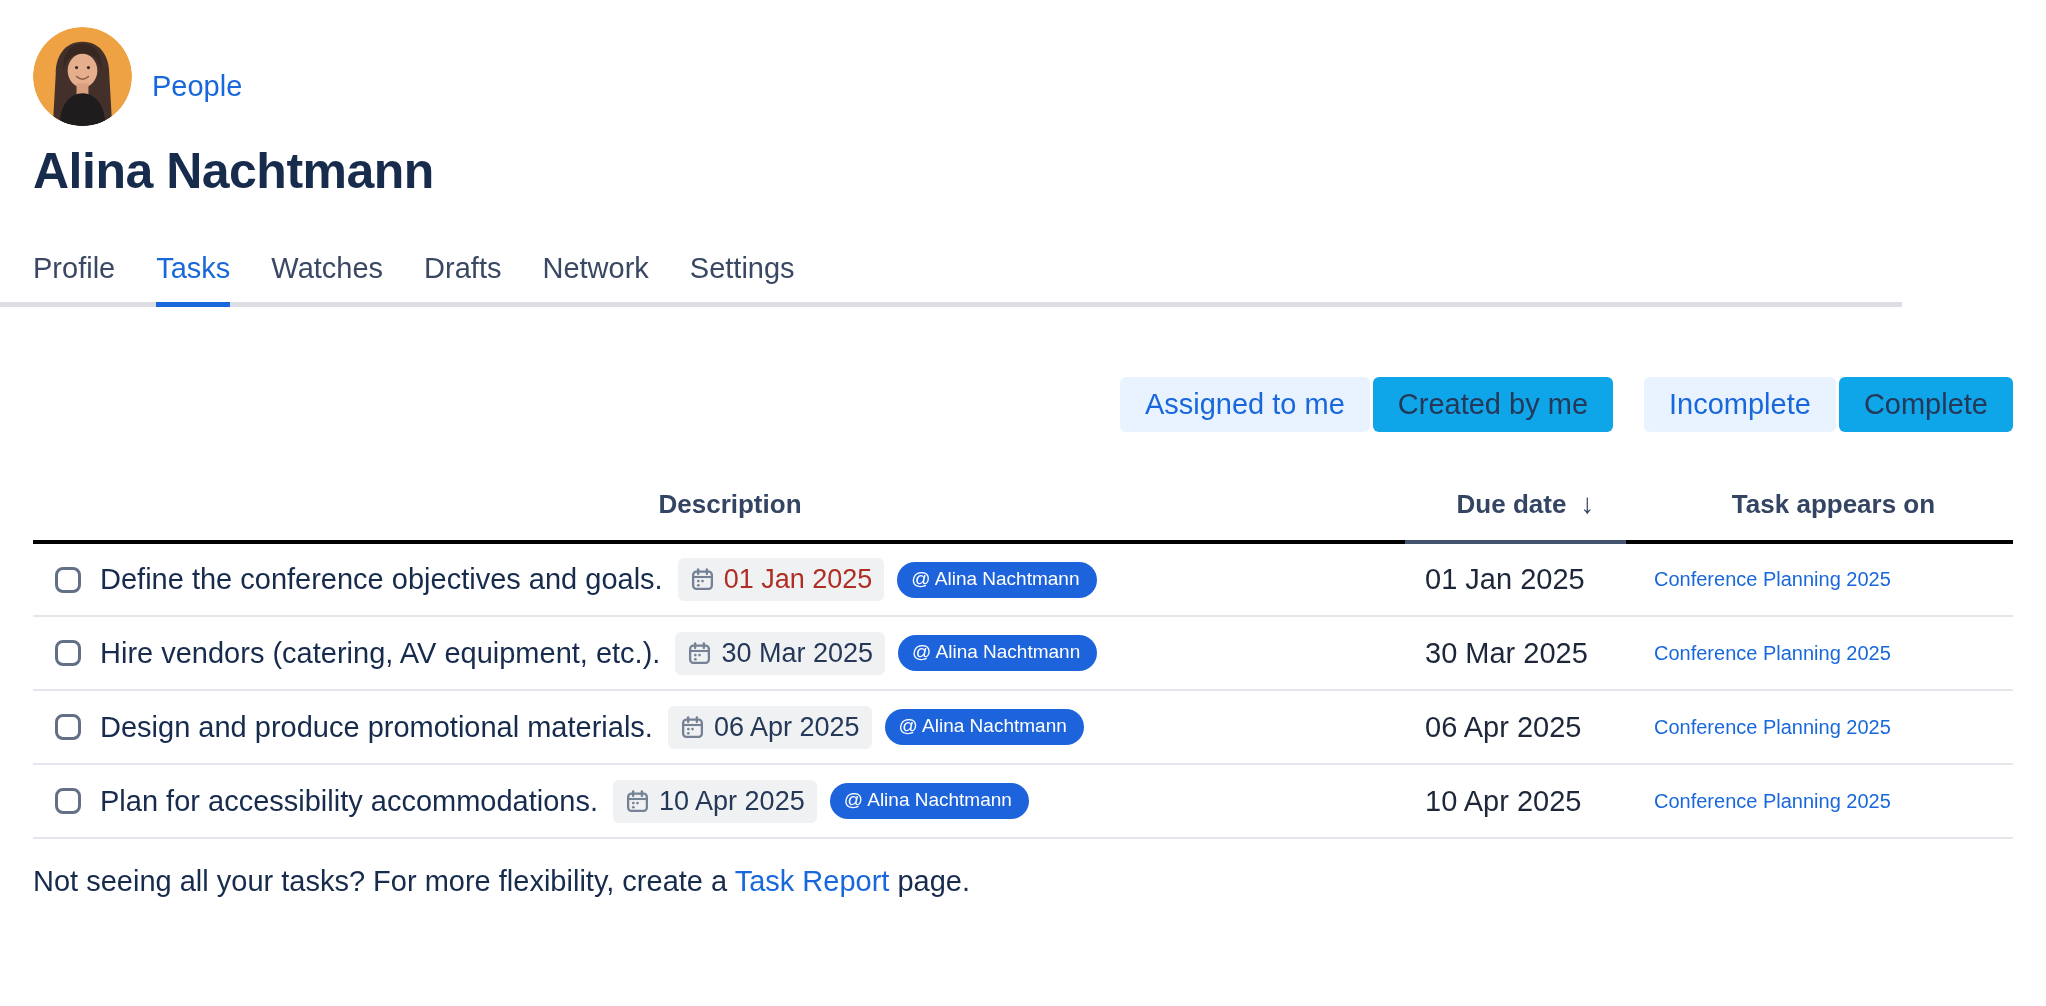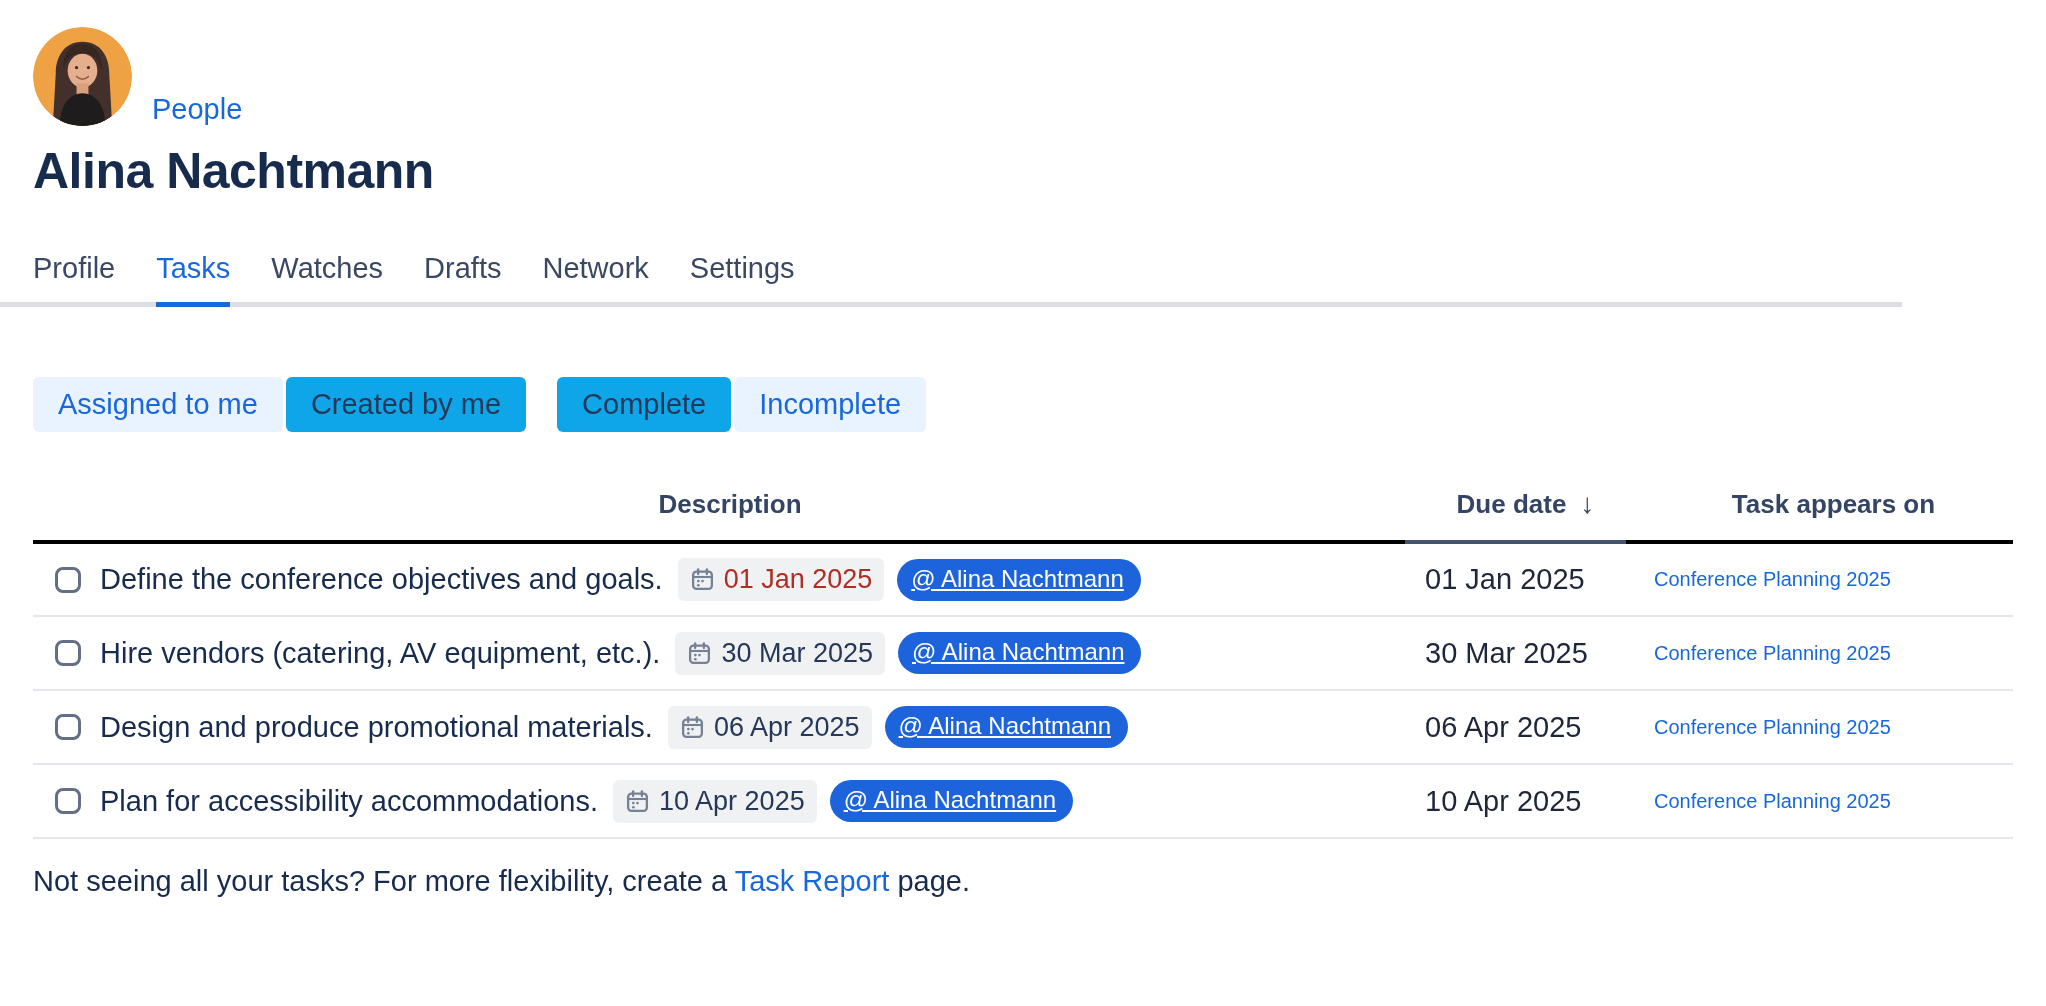--- a/index.html
+++ b/index.html
@@ -5,21 +5,21 @@
   * { margin:0; padding:0; box-sizing:border-box; }
   html,body { background:#fff; }
   body {
     width:2046px; height:1006px; overflow:hidden; position:relative;
     font-family:"Liberation Sans","DejaVu Sans",sans-serif;
     color:#172B4D;
   }
   .page-pad { padding:0 33px; }
 
   
-  .profile-header { display:flex; align-items:flex-end; padding-top:27px; }
+  .profile-header { display:flex; align-items:center; padding-top:27px; }
   .avatar { width:99px; height:99px; border-radius:50%; overflow:hidden; flex:0 0 auto; }
   .breadcrumb-link {
     margin-left:20px; margin-top:20px; font-size:29px; color:#1868DB;
     text-decoration:none; cursor:pointer; display:inline-block;
   }
   .page-title {
     margin-top:16px; font-size:50px; font-weight:700; letter-spacing:-0.5px; color:#172B4D;
   }
 
   
@@ -27,21 +27,21 @@
     margin-top:52px; width:1902px; padding:0 33px;
     border-bottom:5px solid #DCDEE4; display:flex; gap:41px;
   }
   .tab {
     font-size:29px; font-weight:500; color:#3B4863; padding-bottom:17px;
     border-bottom:5px solid transparent; margin-bottom:-5px; cursor:pointer; white-space:nowrap;
   }
   .tab.active { color:#1868DB; border-bottom-color:#1868DB; }
 
   
-  .filters { display:flex; gap:31px; margin-top:70px; }
+  .filters { display:flex; gap:31px; margin-top:70px;justify-content:flex-end; }
   .filter-group { display:flex; gap:3px; }
   .filter-btn {
     height:55px; display:flex; align-items:center; padding:0 25px;
     font-size:29px; border:none; border-radius:6px; cursor:pointer;
     background:#0ea5e9; color:#253858; font-family:inherit;
   }
   .filter-btn.selected { background:#E9F2FF; color:#1868DB; }
 
   
   table.tasks { border-collapse:collapse; table-layout:fixed; width:1980px; margin-top:38px; }
@@ -66,21 +66,21 @@
   .task-text { font-size:29px; color:#172B4D; white-space:nowrap; }
   .date-lozenge {
     display:inline-flex; align-items:center; gap:9px; margin-left:15px;
     background:#F0F1F3; border-radius:6px; padding:6px 12px;
     font-size:27px; color:#253858; white-space:nowrap; cursor:pointer;
   }
   .date-lozenge.overdue { color:#AE2E24; font-weight:500; }
   .cal-icon { width:25px; height:25px; flex:0 0 auto; }
   .mention-pill {
     display:inline-block; margin-left:13px; background:#1D63DB; color:#fff;
-    border-radius:999px; padding:6px 17px 8px 14px; font-size:24px; white-space:nowrap; cursor:pointer;text-decoration:underline;
+    border-radius:999px; padding:6px 17px 8px 14px; font-size:19px; white-space:nowrap; cursor:pointer;
   }
   .page-link { color:#1868DB; font-size:20px; text-decoration:none; cursor:pointer; white-space:nowrap; }
 
   
   .table-footer {
     width:1980px; margin-top:26px; font-size:29px; color:#172B4D;
   }
   .table-footer .page-link { font-size:29px; }
 </style>
 </head>
@@ -123,22 +123,22 @@
   <div class="tab">Settings</div>
 </div>
 
 <div class="page-pad">
   <div class="filters">
     <div class="filter-group">
       <button class="filter-btn selected">Assigned to me</button>
       <button class="filter-btn">Created by me</button>
     </div>
     <div class="filter-group">
+      <button class="filter-btn selected">Incomplete</button>
       <button class="filter-btn">Complete</button>
-      <button class="filter-btn selected">Incomplete</button>
     </div>
   </div>
 
   <table class="tasks">
     <colgroup>
         <col class="c-desc">
         <col class="c-due">
         <col class="c-on">
       </colgroup>
     <thead>

